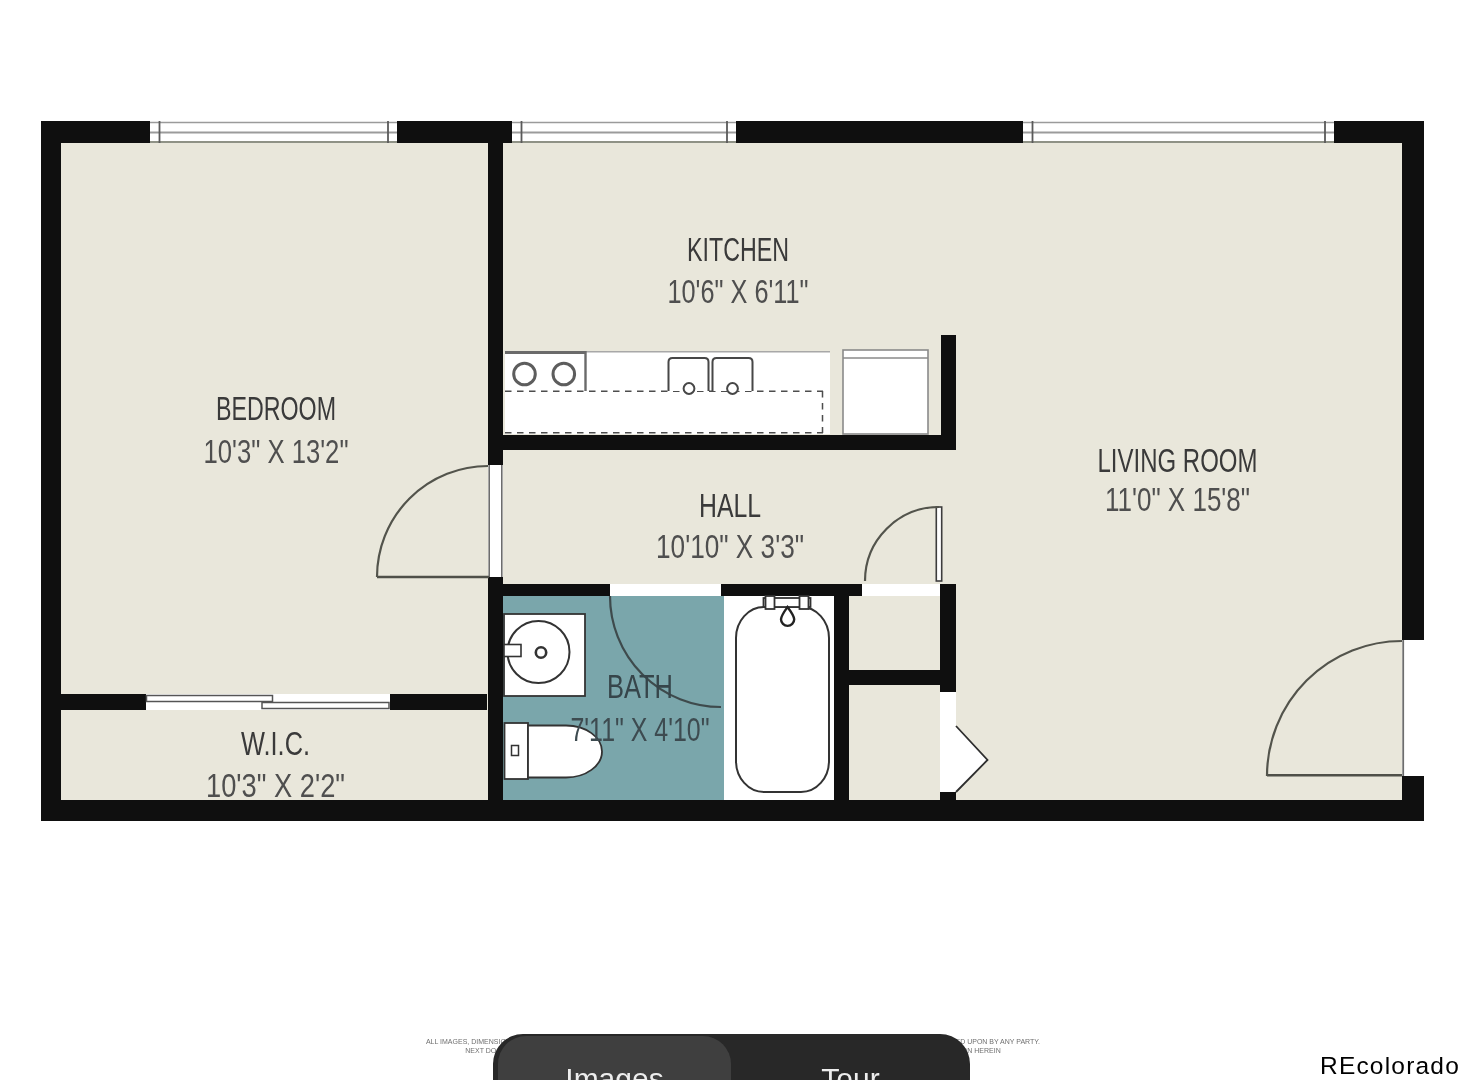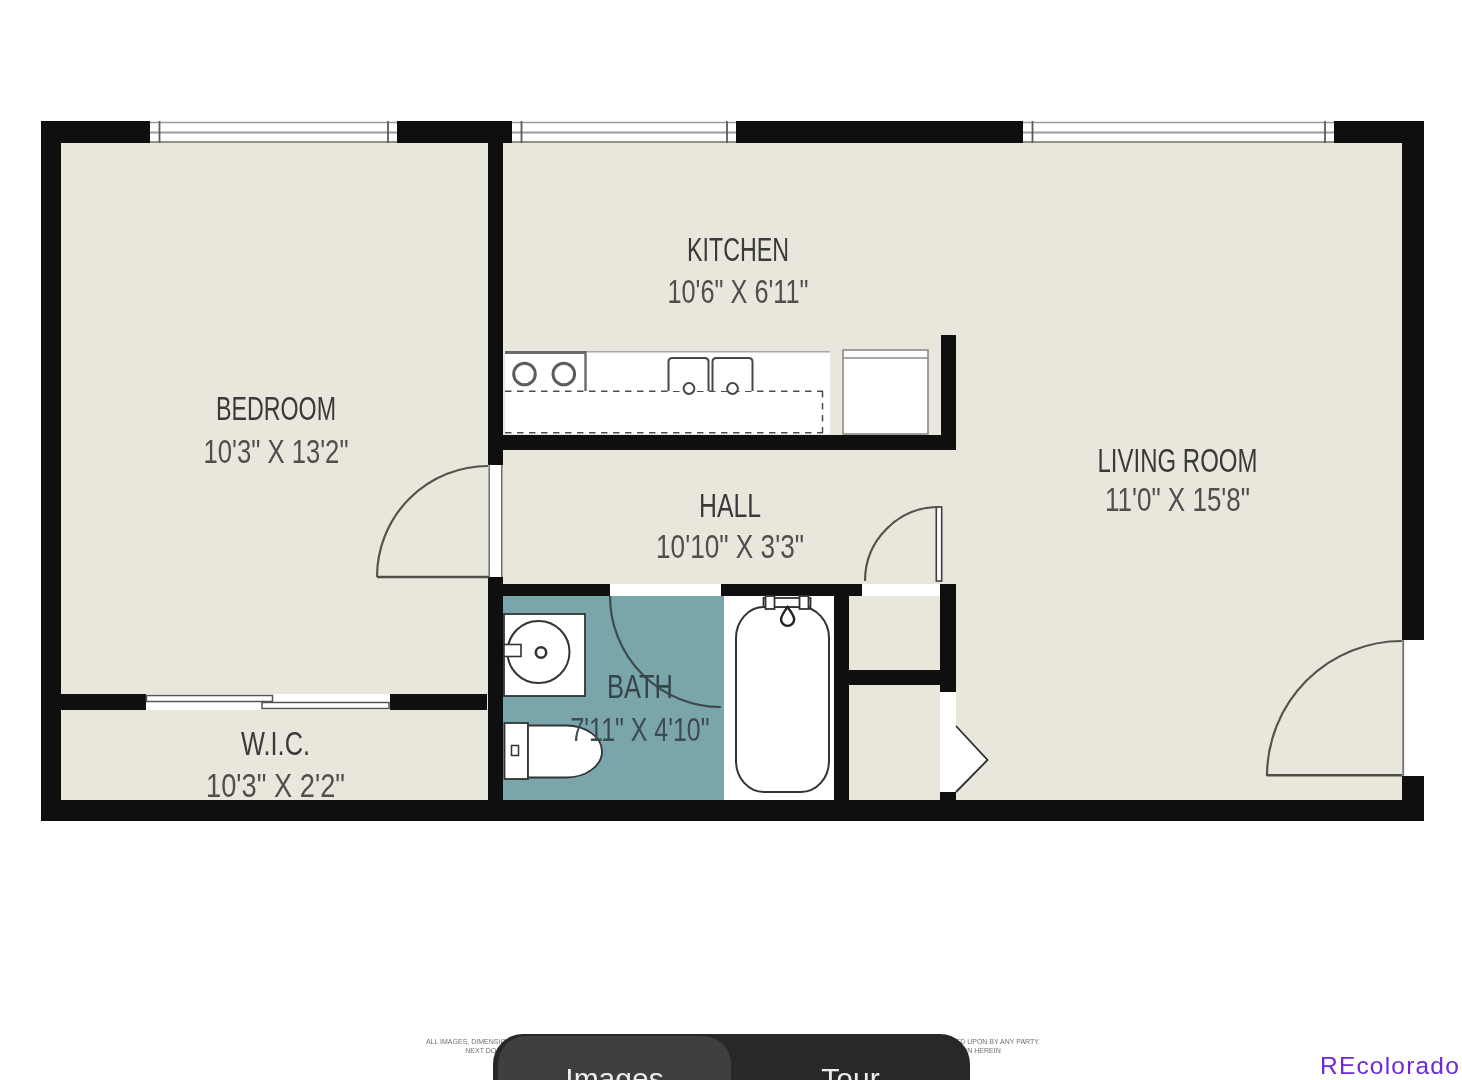--- a/index.html
+++ b/index.html
@@ -190,14 +190,14 @@
 <div class="abs" style="left:408px;top:1037px;width:650px;font-size:7px;line-height:9px;color:#6f6f6f;text-align:center;">ALL IMAGES, DIMENSIONS, AND FLOOR PLANS ARE PROVIDED FOR MARKETING PURPOSES ONLY AND ARE APPROXIMATE AND NOT INTENDED TO BE RELIED UPON BY ANY PARTY.<br>NEXT DOOR PHOTOS MAKES NO GUARANTEE, WARRANTY OR REPRESENTATION AS TO THE ACCURACY OR COMPLETENESS OF THE INFORMATION HEREIN</div>
 
 <div class="abs" style="left:493px;top:1034px;width:477px;height:46px;background:#282828;border-radius:30px 30px 0 0;"></div>
 
 <div class="abs" style="left:498px;top:1036px;width:233px;height:44px;background:#3f3f3f;border-radius:28px 28px 0 0;"></div>
 
 <div class="abs" style="left:498px;top:1062px;width:233px;text-align:center;font-size:30px;color:#ededed;">Images</div>
 
 <div class="abs" style="left:731px;top:1062px;width:239px;text-align:center;font-size:30px;color:#ededed;">Tour</div>
 
-<div class="abs" style="left:1318px;top:1052px;width:142px;text-align:right;font-size:24.5px;color:#6d28d9;letter-spacing:1.2px;">REcolorado</div>
+<div class="abs" style="left:1318px;top:1052px;width:142px;text-align:right;font-size:24.5px;color:#000000;letter-spacing:1.2px;">REcolorado</div>
 </div>
 
 </body></html>

